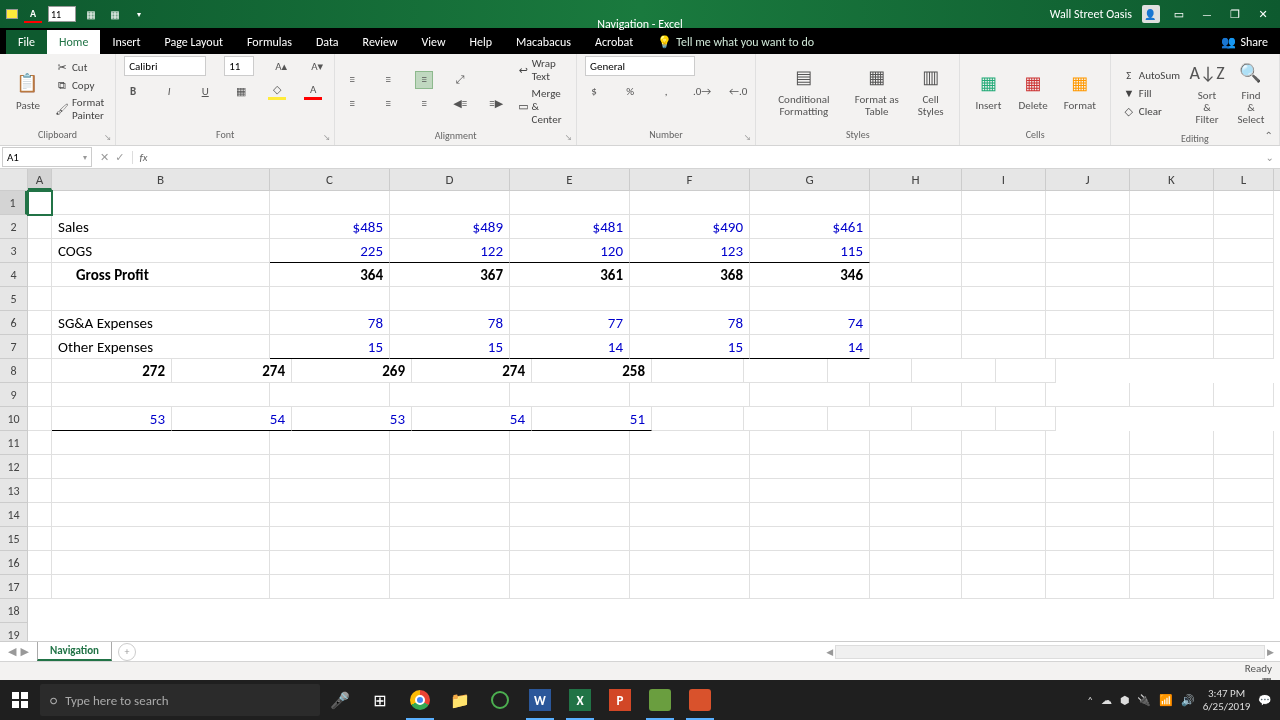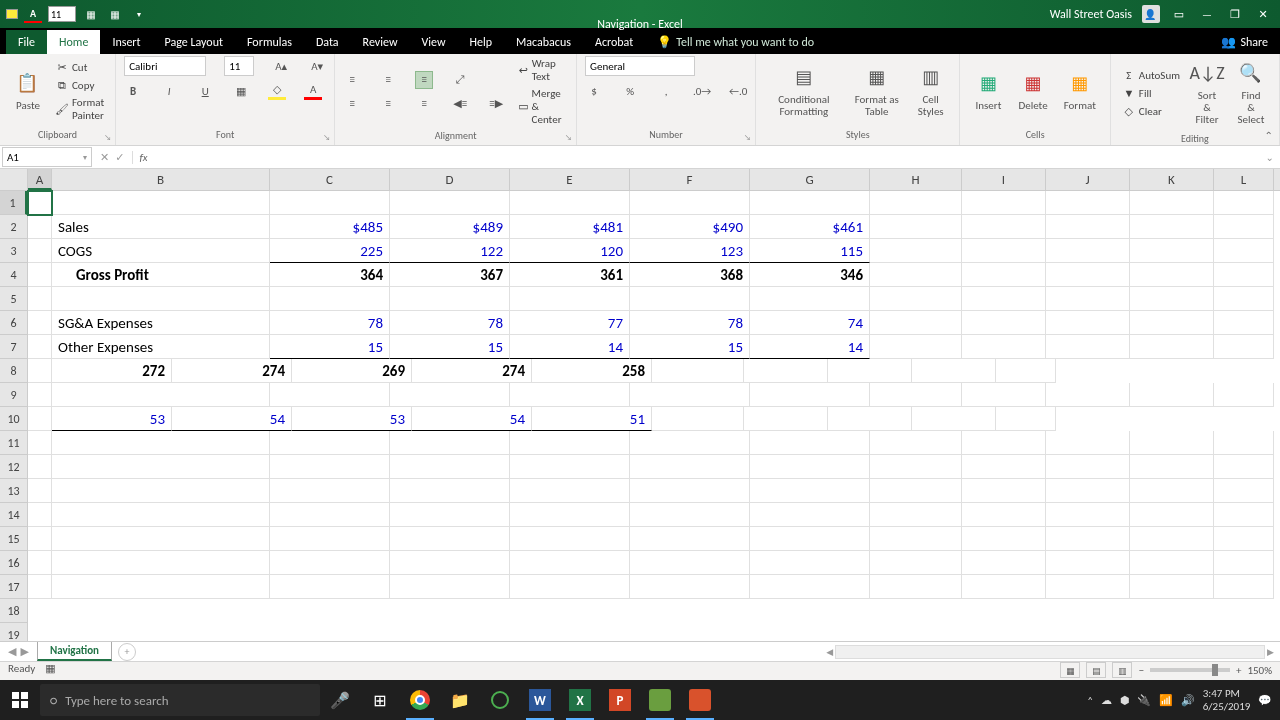--- a/index.html
+++ b/index.html
@@ -74,34 +74,34 @@
 
 
 .sheet-tabs { height: 20px; background: #fff; border-top: 1px solid #ccc; display: flex; align-items: center; font-size: 11px; }
 .sheet-nav { padding: 0 8px; color: #999; display: flex; gap: 4px; }
 .sheet-tab { padding: 2px 12px; border: 1px solid #aaa; border-top: none; background: #fff; border-bottom: 2px solid #217346; font-weight: bold; color: #217346; }
 .sheet-add { width: 18px; height: 18px; border: 1px solid #ccc; border-radius: 50%; display: inline-flex; align-items: center; justify-content: center; margin-left: 6px; color: #999; font-size: 10px; }
 .hscroll { margin-left: auto; display: flex; align-items: center; gap: 2px; padding-right: 6px; }
 .hscroll-track { width: 430px; height: 14px; background: #f0f0f0; border: 1px solid #ddd; }
 
 
-.statusbar { height: 22px; background: #f3f2f1; border-top: 1px solid #d4d4d4; display: flex; align-items: flex-start; font-size: 11px; color: #555; padding: 0 8px; }
+.statusbar { height: 22px; background: #f3f2f1; border-top: 1px solid #d4d4d4; display: flex; align-items: flex-end; font-size: 11px; color: #555; padding: 0 8px; flex-direction: column; }
 .status-right { margin-left: auto; display: flex; align-items: center; gap: 6px; }
 .view-btn { width: 20px; height: 16px; border: 1px solid #ccc; display: inline-flex; align-items: center; justify-content: center; font-size: 9px; }
 .zoom-slider { width: 80px; height: 4px; background: #ccc; position: relative; }
 .zoom-thumb { position: absolute; right: 12px; top: -4px; width: 6px; height: 12px; background: #888; }
 
 
 .taskbar { position: absolute; bottom: 0; left: 0; right: 0; height: 40px; background: #1f1f1f; display: flex; align-items: center; color: #fff; }
 .start-btn { width: 40px; height: 40px; display: flex; align-items: center; justify-content: center; font-size: 16px; }
 .search-box { background: #2b2b2b; height: 32px; width: 280px; display: flex; align-items: center; padding: 0 10px; gap: 8px; border-radius: 2px; font-size: 13px; color: #aaa; }
 .task-icon { width: 40px; height: 40px; display: flex; align-items: center; justify-content: center; font-size: 16px; position: relative; }
 .task-icon.active::after { content: ''; position: absolute; bottom: 0; left: 6px; right: 6px; height: 2px; background: #5ab0ff; }
 .tray { margin-left: auto; display: flex; align-items: center; gap: 8px; padding-right: 8px; font-size: 11px; color: #ddd; }
-.clock { text-align: left; line-height: 1.2; font-size: 11px; }
+.clock { text-align: center; line-height: 1.2; font-size: 11px; }
 
 
 .wA { width: 24px; } .wB { width: 218px; } .wC,.wD,.wE,.wF,.wG { width: 120px; }
 .wH { width: 92px; } .wI,.wJ,.wK { width: 84px; } .wL { width: 60px; }
 
 svg { display: block; }
 </style>
 </head>
 <body>
 

